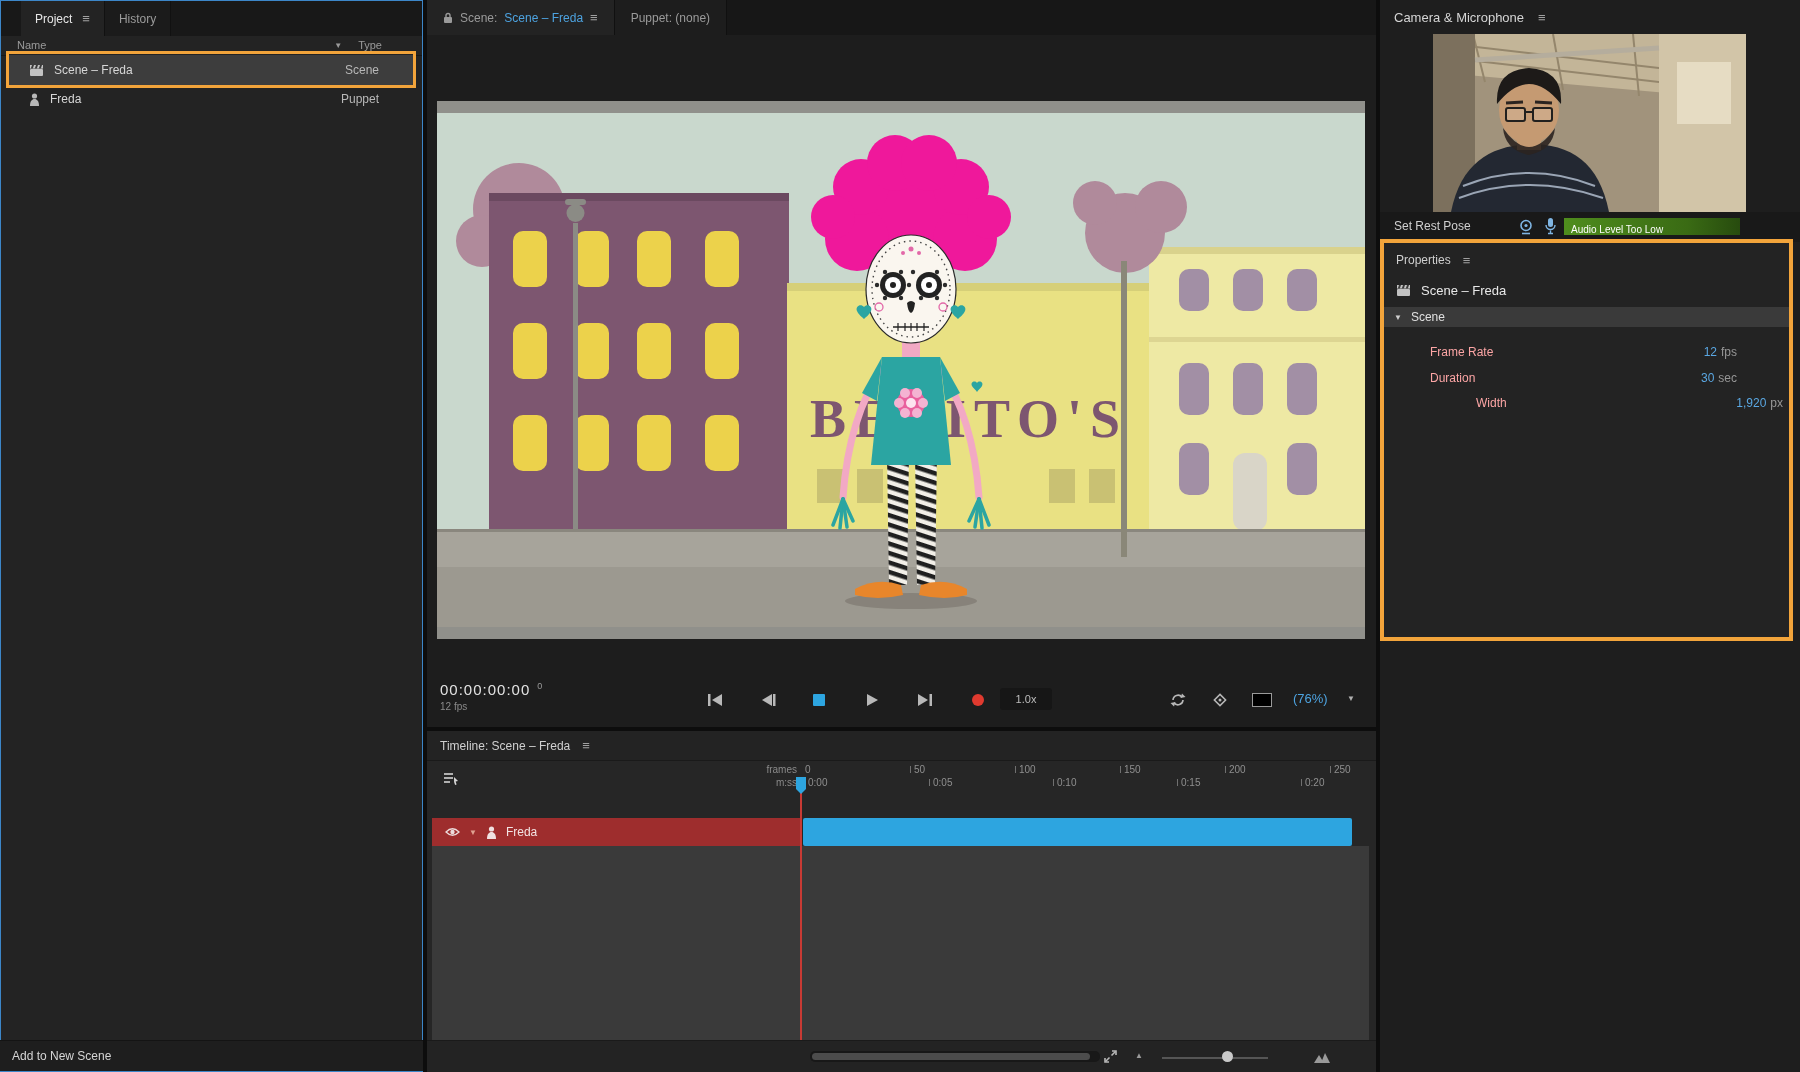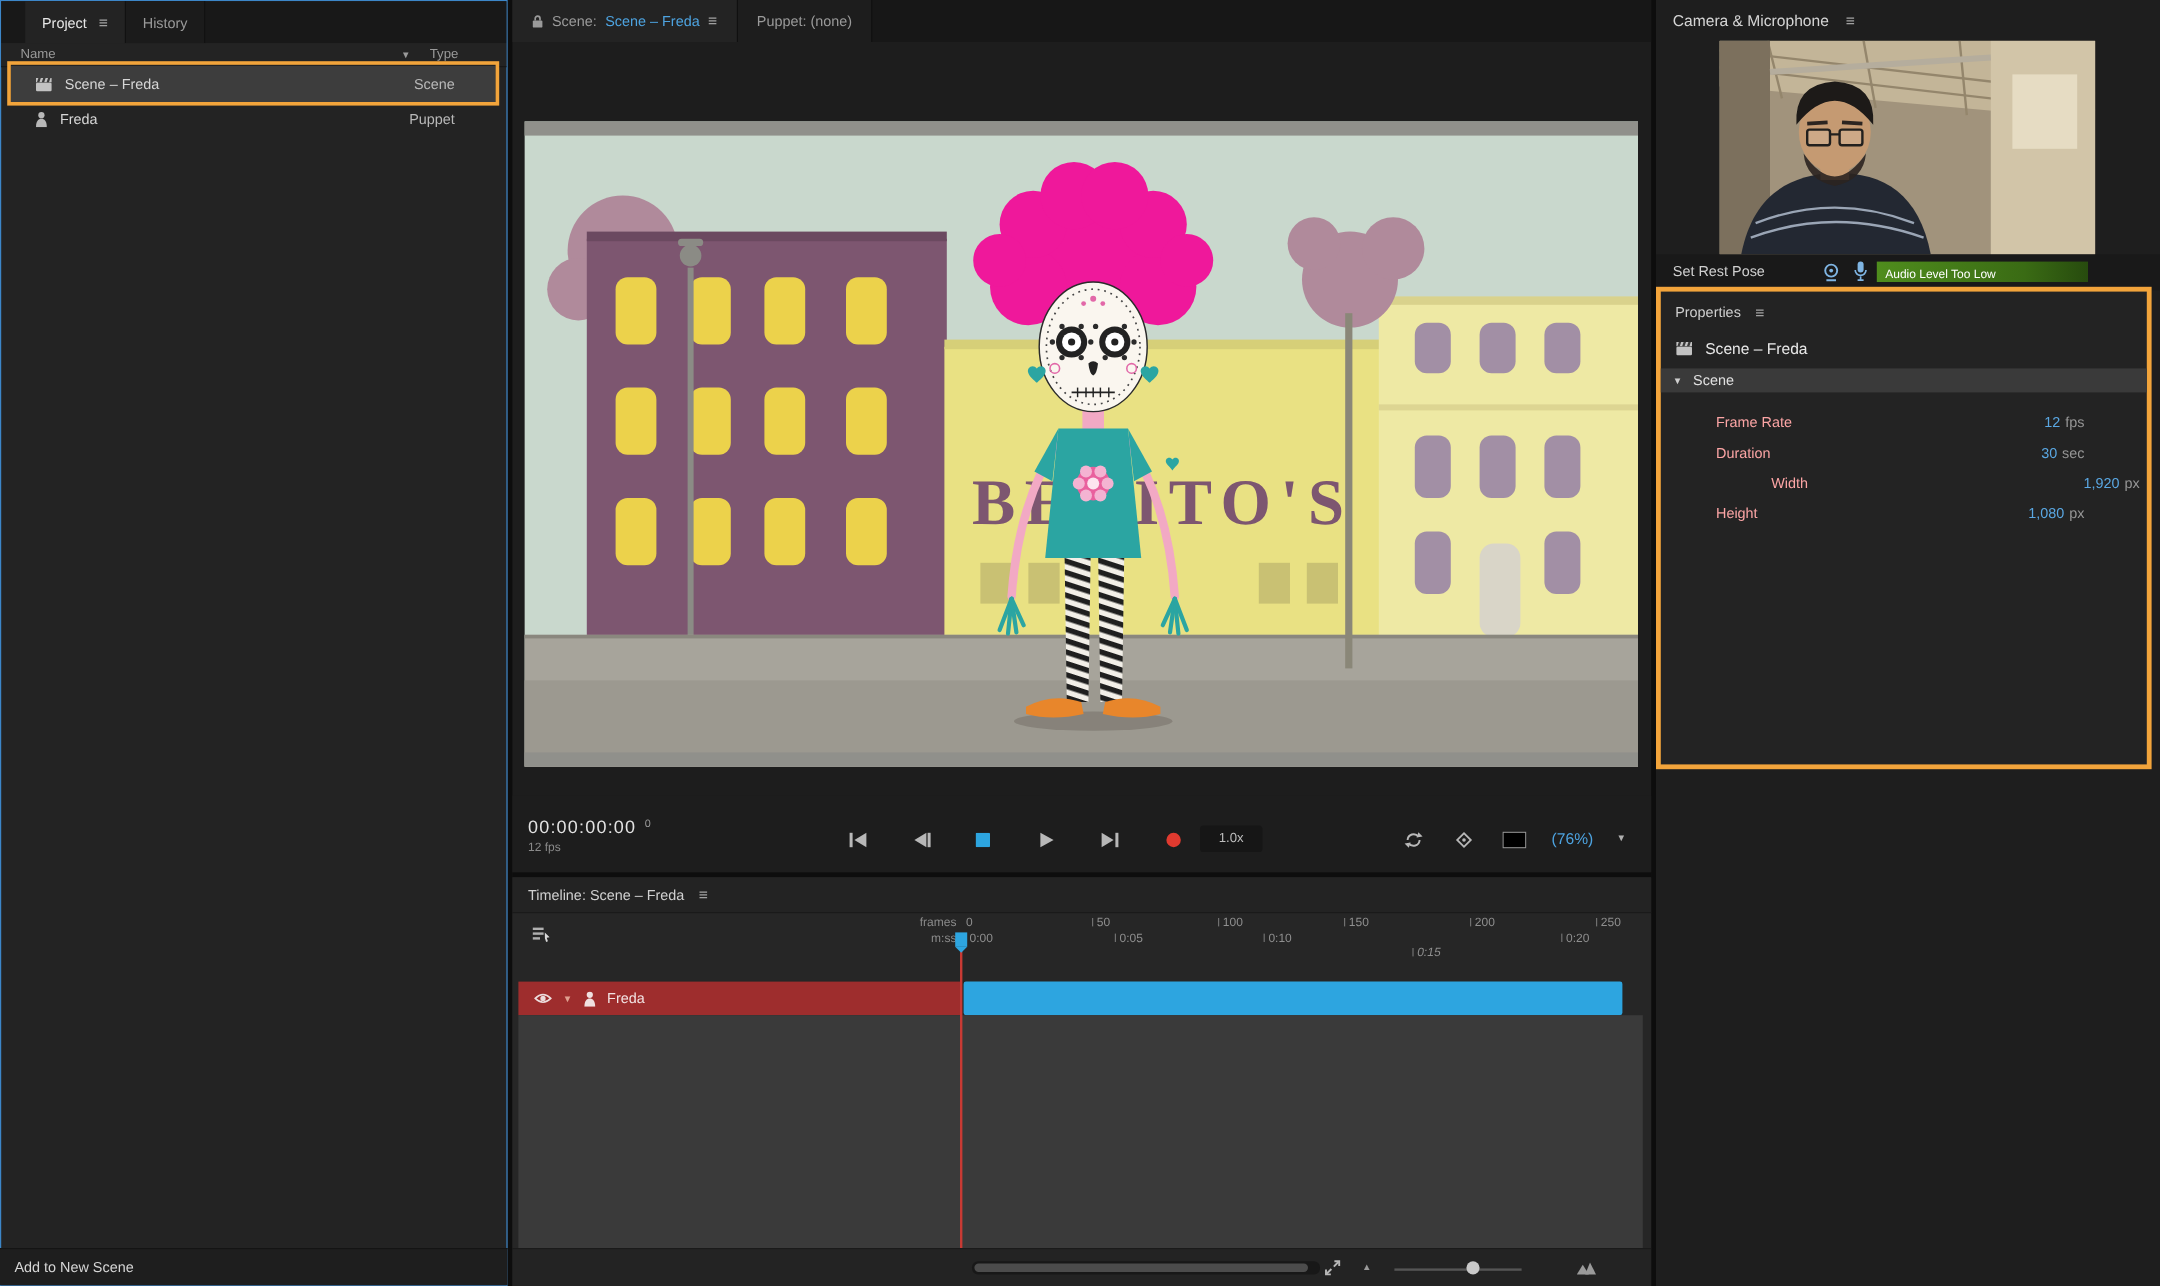--- a/index.html
+++ b/index.html
@@ -430,21 +430,21 @@
       <div class="tick" style="left:378px; top:3px;"><span>0</span></div>
       <div class="tick" style="left:483px; top:3px;"><i></i><span>50</span></div>
       <div class="tick" style="left:588px; top:3px;"><i></i><span>100</span></div>
       <div class="tick" style="left:693px; top:3px;"><i></i><span>150</span></div>
       <div class="tick" style="left:798px; top:3px;"><i></i><span>200</span></div>
       <div class="tick" style="left:903px; top:3px;"><i></i><span>250</span></div>
 
       <div class="tick" style="left:381px; top:16px;"><span>0:00</span></div>
       <div class="tick" style="left:502px; top:16px;"><i></i><span>0:05</span></div>
       <div class="tick" style="left:626px; top:16px;"><i></i><span>0:10</span></div>
-      <div class="tick" style="left:750px; top:28px;font-style:italic;"><i></i><span>0:15</span></div>
+      <div class="tick" style="left:750px; top:16px;"><i></i><span>0:15</span></div>
       <div class="tick" style="left:874px; top:16px;"><i></i><span>0:20</span></div>
     </div>
 
     <div class="track-red">
       <svg width="15" height="10" viewBox="0 0 15 10">
         <path d="M1,5 Q7.5,-1.5 14,5 Q7.5,11.5 1,5 z" fill="none" stroke="#ecdcdc" stroke-width="1.3"></path>
         <circle cx="7.5" cy="5" r="2.2" fill="#ecdcdc"></circle>
       </svg>
       <span class="caret-red">▼</span>
       <svg width="11" height="13" viewBox="0 0 11 13">
@@ -572,20 +572,14 @@
       <span class="prop-value">
         <span class="num">30</span><span class="unit">sec</span>
       </span>
     </div>
     <div class="prop-row" style="top:151px;margin-left:46px;">
       <span class="prop-label">Width</span>
       <span class="prop-value">
         <span class="num">1,920</span><span class="unit">px</span>
       </span>
     </div>
-    <div class="prop-row" style="top:176px;">
-      <span class="prop-label">Height</span>
-      <span class="prop-value">
-        <span class="num">1,080</span><span class="unit">px</span>
-      </span>
-    </div>
   </div>
 </section>
 
 </body></html>

